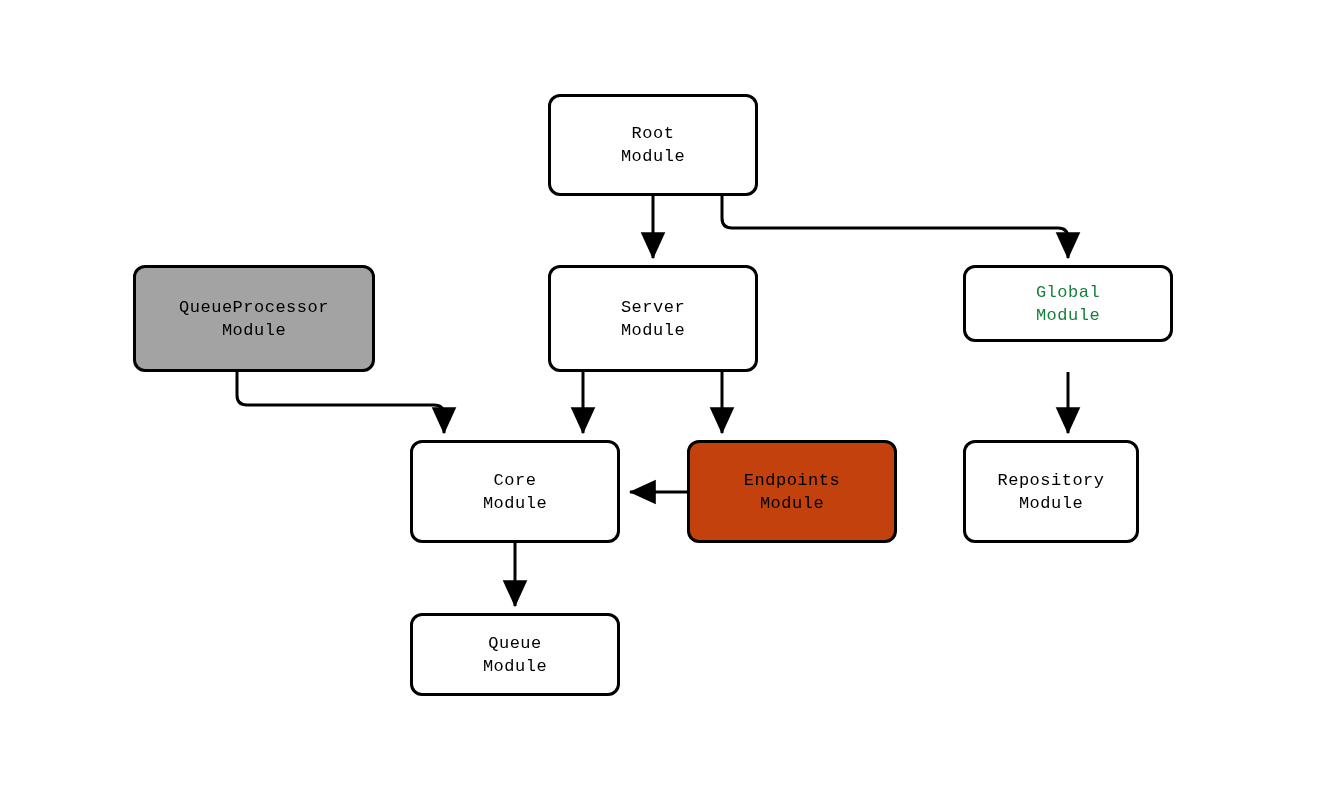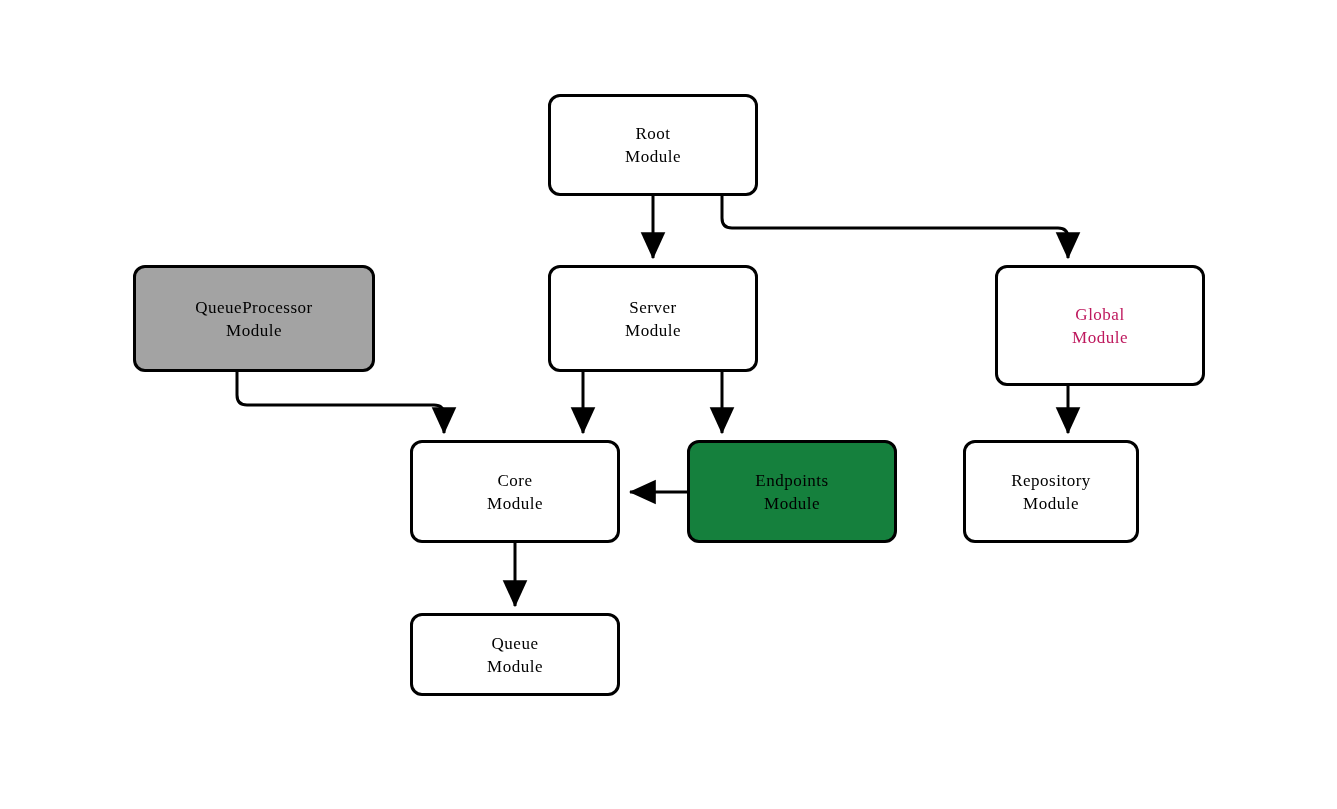--- a/index.html
+++ b/index.html
@@ -39,21 +39,21 @@
     box-sizing: border-box;
     background: #ffffff;
     border: 3px solid #000000;
     border-radius: 12px;
     display: flex;
     flex-direction: column;
     align-items: center;
     justify-content: center;
     text-align: center;
     color: #000000;
-    font-family: Liberation Serif, serif;
+    font-family: Liberation Mono, monospace;
     font-size: 17px;
     line-height: 23px;
     letter-spacing: 0.5px;
   }
   .node-line {
     display: block;
     white-space: pre;
   }
 </style>
 </head>
@@ -85,29 +85,29 @@
         <span class="node-line">Module</span>
       </div>
       <div class="node" style="left: 133px; top: 265px; width: 242px; height: 107px; border-width: 3px; border-color: rgb(0, 0, 0); background: #a3a3a3; border-radius: 12px; color: rgb(0, 0, 0);">
         <span class="node-line">QueueProcessor</span>
         <span class="node-line">Module</span>
       </div>
       <div class="node" style="left: 548px; top: 265px; width: 210px; height: 107px; border-width: 3px; border-color: rgb(0, 0, 0); background: rgb(255, 255, 255); border-radius: 12px; color: rgb(0, 0, 0);">
         <span class="node-line">Server</span>
         <span class="node-line">Module</span>
       </div>
-      <div class="node" style="left: 963px; top: 265px; width: 210px; height: 121px; border-width: 3px; border-color: rgb(0, 0, 0); background: rgb(255, 255, 255); border-radius: 12px; color: #be185d; margin-left: 32px;">
+      <div class="node" style="left: 963px; top: 265px; width: 210px; height: 77px; border-width: 3px; border-color: rgb(0, 0, 0); background: rgb(255, 255, 255); border-radius: 12px; color: #15803d;">
         <span class="node-line">Global</span>
         <span class="node-line">Module</span>
       </div>
       <div class="node" style="left: 410px; top: 440px; width: 210px; height: 103px; border-width: 3px; border-color: rgb(0, 0, 0); background: rgb(255, 255, 255); border-radius: 12px; color: rgb(0, 0, 0);">
         <span class="node-line">Core</span>
         <span class="node-line">Module</span>
       </div>
-      <div class="node" style="left: 687px; top: 440px; width: 210px; height: 103px; border-width: 3px; border-color: rgb(0, 0, 0); background: #15803d; border-radius: 12px; color: rgb(0, 0, 0);">
+      <div class="node" style="left: 687px; top: 440px; width: 210px; height: 103px; border-width: 3px; border-color: rgb(0, 0, 0); background: #c2410c; border-radius: 12px; color: rgb(0, 0, 0);">
         <span class="node-line">Endpoints</span>
         <span class="node-line">Module</span>
       </div>
       <div class="node" style="left: 963px; top: 440px; width: 176px; height: 103px; border-width: 3px; border-color: rgb(0, 0, 0); background: rgb(255, 255, 255); border-radius: 12px; color: rgb(0, 0, 0);">
         <span class="node-line">Repository</span>
         <span class="node-line">Module</span>
       </div>
       <div class="node" style="left: 410px; top: 613px; width: 210px; height: 83px; border-width: 3px; border-color: rgb(0, 0, 0); background: rgb(255, 255, 255); border-radius: 12px; color: rgb(0, 0, 0);">
         <span class="node-line">Queue</span>
         <span class="node-line">Module</span>

